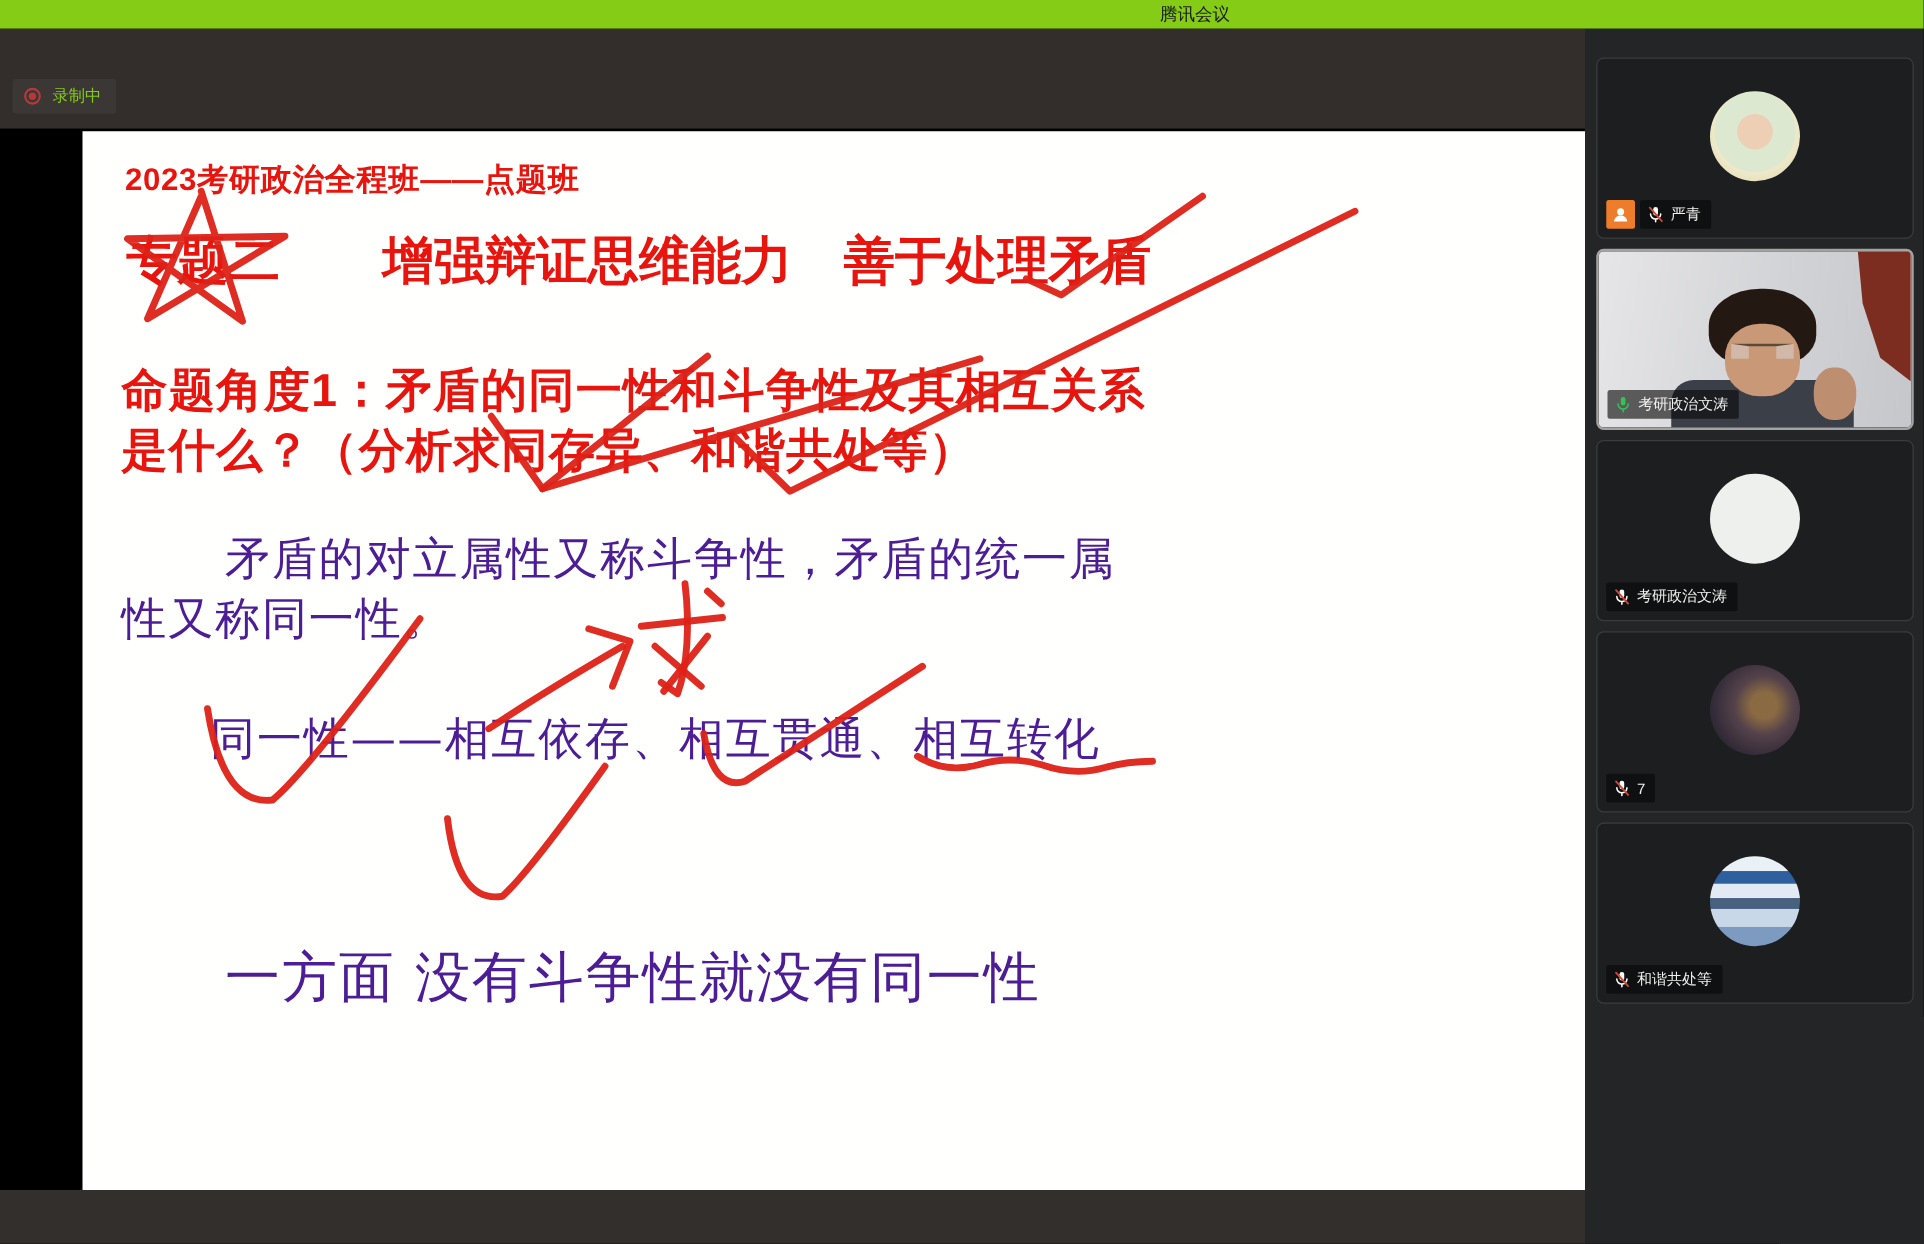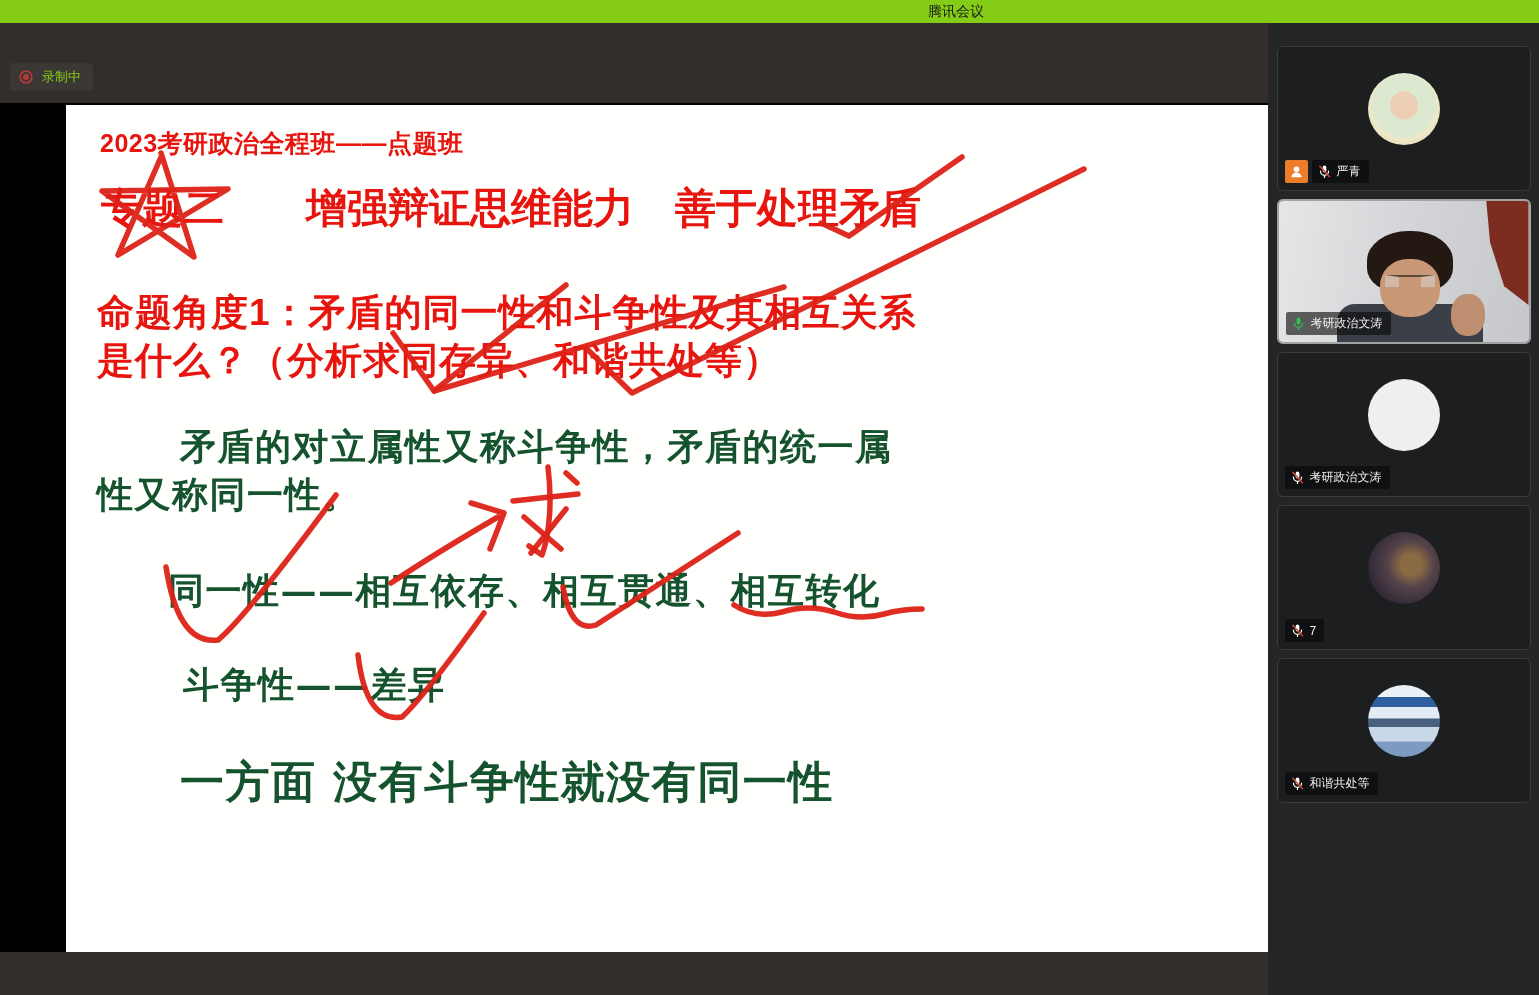--- a/index.html
+++ b/index.html
@@ -17,21 +17,21 @@
     gap:8px; padding:0 12px 0 8px; background:#3b3734; border-radius:3px; cursor:default; }
   .rec-badge .rec-label { color:#84cc16; font-size:13px; white-space:nowrap; }
 
   
   .stage { position:absolute; left:0; top:103px; width:1268px; height:849px; background:#000; }
   .bottombar { position:absolute; left:0; top:952px; width:1268px; height:43px; background:#332f2d; }
 
   .slide { position:absolute; left:66px; top:105px; width:1358px; height:847px; background:#fffffe; overflow:hidden; }
   .slide .t { position:absolute; white-space:nowrap; }
   .red  { color:#e8150f; font-weight:700; }
-  .blue { color:#14532d; font-weight:700; font-family:"DejaVu Serif","Liberation Serif",serif; }
+  .blue { color:#4c1d95; font-weight:400; font-family:"DejaVu Serif","Liberation Serif",serif; }
 
   .course-title { left:34px; top:22px; font-size:25px; letter-spacing:0.5px; }
   .topic-title  { left:35px; top:76px; font-size:41px; }
   .q-line1 { left:31px; top:183px; font-size:37px; letter-spacing:1px; }
   .q-line2 { left:31px; top:231px; font-size:37px; letter-spacing:1px; }
   .body-l1 { left:114px; top:318px; font-size:36px; letter-spacing:1.5px; }
   .body-l2 { left:31px;  top:366px; font-size:36px; letter-spacing:1.5px; }
   .pt-identity { left:102px; top:462px; font-size:36px; letter-spacing:1.5px; }
   .pt-struggle { left:117px; top:556px; font-size:36px; letter-spacing:1.5px; }
   .pt-aspect1  { left:114px; top:648px; font-size:44px; letter-spacing:1.5px; }
@@ -96,21 +96,20 @@
 <div class="bottombar"></div>
 
 <div class="slide">
   <div class="t red course-title">2023考研政治全程班——点题班</div>
   <div class="t red topic-title">专题二　　增强辩证思维能力　善于处理矛盾</div>
   <div class="t red q-line1">命题角度1：矛盾的同一性和斗争性及其相互关系</div>
   <div class="t red q-line2">是什么？（分析求同存异、和谐共处等）</div>
   <div class="t blue body-l1">矛盾的对立属性又称斗争性，矛盾的统一属</div>
   <div class="t blue body-l2">性又称同一性。</div>
   <div class="t blue pt-identity">同一性——相互依存、相互贯通、相互转化</div>
-  <div class="t blue pt-struggle">斗争性——差异</div>
   <div class="t blue pt-aspect1">一方面 没有斗争性就没有同一性</div>
 
   <svg class="ink" width="1130" height="847" viewBox="0 0 1130 847">
     <path d="M95,48 L128,152 L36,86 L162,84 L52,150 L95,52"></path>
     <path d="M755,118 L783,131 L896,52"></path>
     <path d="M327,228 L368,286 L500,180"></path>
     <path d="M368,286 Q550,232 718,182"></path>
     <path d="M520,243 L566,288 L1018,64"></path>
     <path d="M325,478 Q370,448 432,412"></path>
     <path d="M405,398 L438,408 L424,444"></path>

